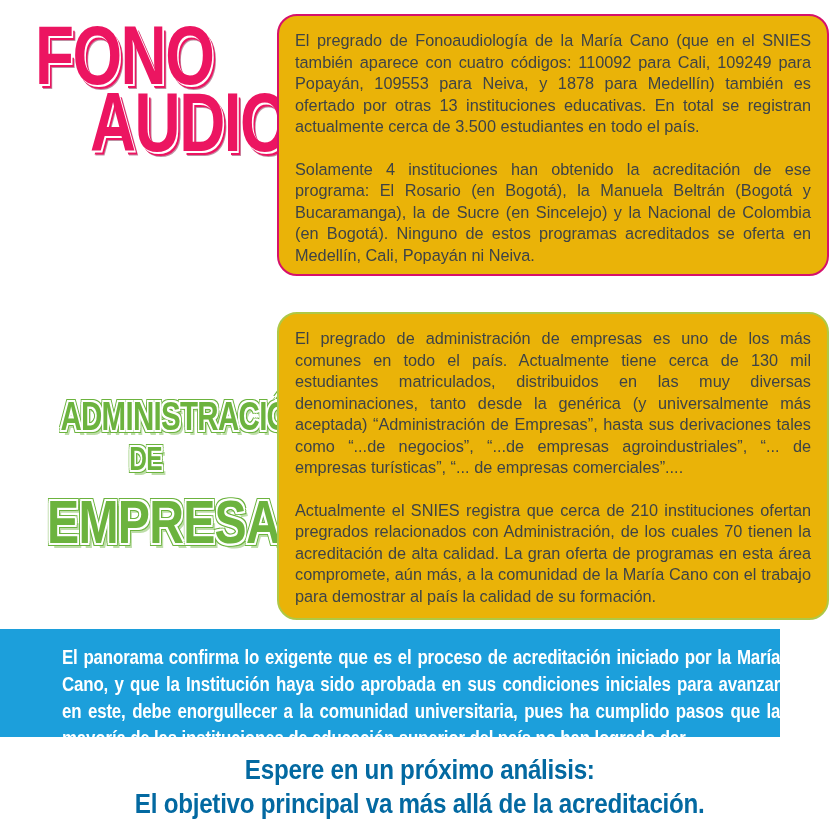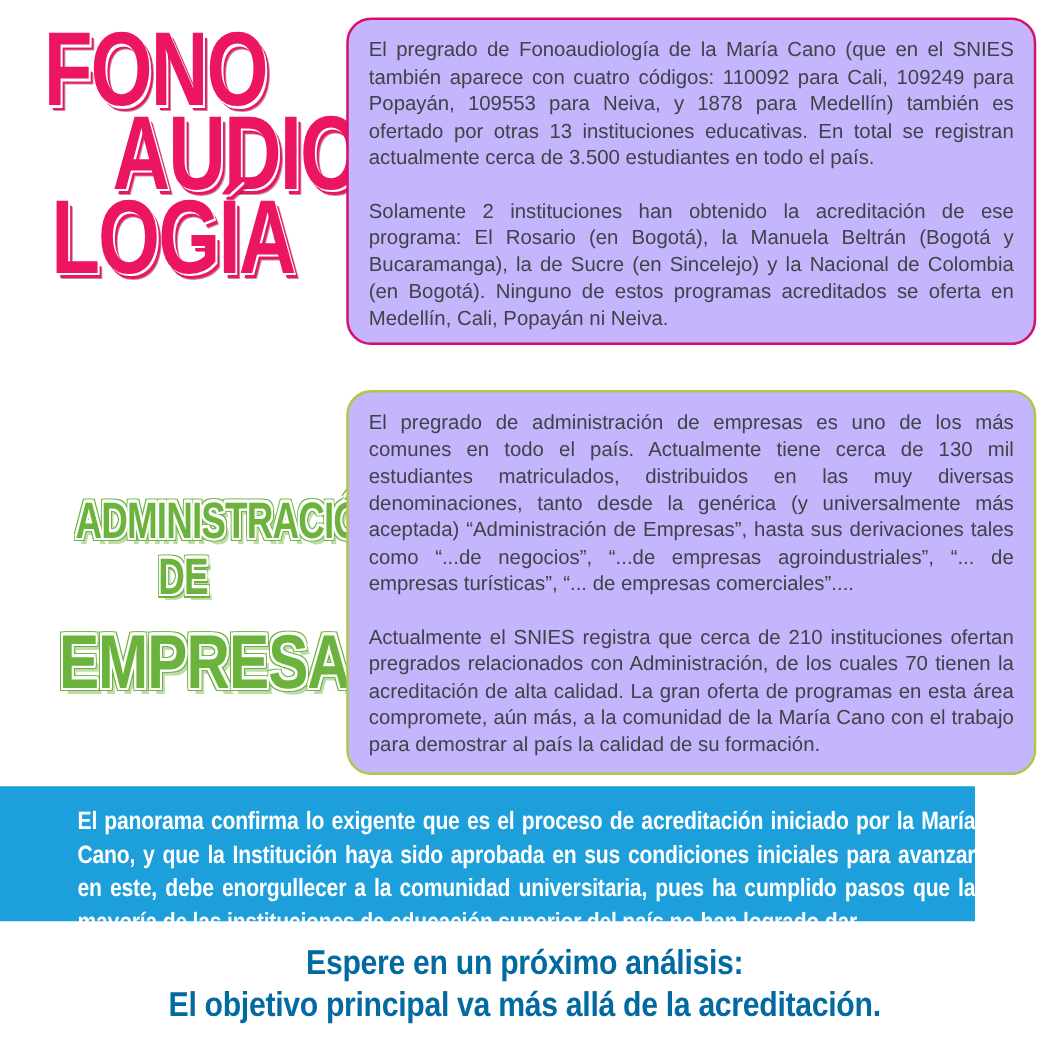--- a/index.html
+++ b/index.html
@@ -58,32 +58,32 @@
     transform-origin: 50% 50%;
     letter-spacing: -1px;
     text-shadow:
       -2px -2px 0 #fff, 2px -2px 0 #fff, -2px 2px 0 #fff, 2px 2px 0 #fff,
       0 -2px 0 #fff, 0 2px 0 #fff, -2px 0 0 #fff, 2px 0 0 #fff,
       -3px -3px 0 #6CB33E, 3px -3px 0 #6CB33E, -3px 3px 0 #6CB33E, 3px 3px 0 #6CB33E,
       0 -3px 0 #6CB33E, 0 3px 0 #6CB33E, -3px 0 0 #6CB33E, 3px 0 0 #6CB33E,
       5px 5px 0 rgba(108, 179, 62, 0.45);
   }
   .admin-title .a1 { font-size: 41px; margin-bottom: 4px; }
-  .admin-title .a2 { font-size: 41px; margin-bottom: 17px; }
+  .admin-title .a2 { font-size: 34px; margin-bottom: 17px; }
   .admin-title .a3 { font-size: 61px; }
   .admin-title .a3 span { transform: scaleX(0.79); }
 
   
   .box {
     position: absolute;
     left: 277px;
     width: 552px;
     border-radius: 20px;
     padding: 14px 16px;
-    background: #c4b5fd;
+    background: #eab308;
   }
   .box p {
     font-size: 16.3px;
     line-height: 21.5px;
     color: #3E4347;
     text-align: justify;
     margin: 0 0 21px 0;
   }
   .box p:last-child { margin-bottom: 0; }
   .box-pink {
@@ -143,26 +143,25 @@
   }
 </style>
 </head>
 <body>
 
 <div class="page">
 
   <div class="fono-title">
     <span class="t-line"><span>FONO</span></span>
     <span class="t-line indent-audio"><span>AUDIO</span></span>
-    <span class="t-line indent-logia"><span>LOGÍA</span></span>
   </div>
 
   <div class="box box-pink">
     <p>El pregrado de Fonoaudiología de la María Cano (que en el SNIES también aparece con cuatro códigos: 110092 para Cali, 109249 para Popayán, 109553 para Neiva, y 1878 para Medellín) también es ofertado por otras 13 instituciones educativas. En total se registran actualmente cerca de 3.500 estudiantes en todo el país.</p>
-    <p>Solamente 2 instituciones han obtenido la acreditación de ese programa: El Rosario (en Bogotá), la Manuela Beltrán (Bogotá y Bucaramanga), la de Sucre (en Sincelejo) y la Nacional de Colombia (en Bogotá). Ninguno de estos programas acreditados se oferta en Medellín, Cali, Popayán ni Neiva.</p>
+    <p>Solamente 4 instituciones han obtenido la acreditación de ese programa: El Rosario (en Bogotá), la Manuela Beltrán (Bogotá y Bucaramanga), la de Sucre (en Sincelejo) y la Nacional de Colombia (en Bogotá). Ninguno de estos programas acreditados se oferta en Medellín, Cali, Popayán ni Neiva.</p>
   </div>
 
   <div class="admin-title">
     <span class="a-line a1"><span>ADMINISTRACIÓN</span></span>
     <span class="a-line a2"><span>DE</span></span>
     <span class="a-line a3"><span>EMPRESAS</span></span>
   </div>
 
   <div class="box box-green">
     <p>El pregrado de administración de empresas es uno de los más comunes en todo el país. Actualmente tiene cerca de 130 mil estudiantes matriculados, distribuidos en las muy diversas denominaciones, tanto desde la genérica (y universalmente más aceptada) “Administración de Empresas”, hasta sus derivaciones tales como “...de negocios”, “...de empresas agroindustriales”, “... de empresas turísticas”, “... de empresas comerciales”....</p>

